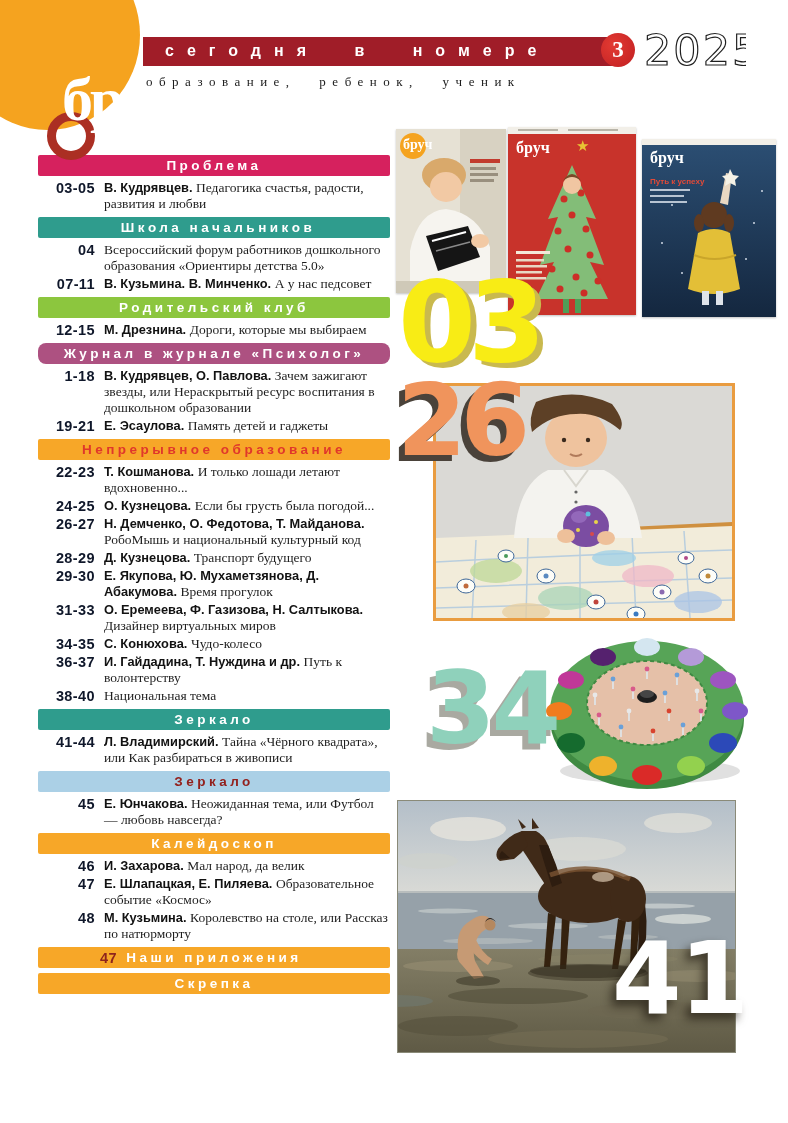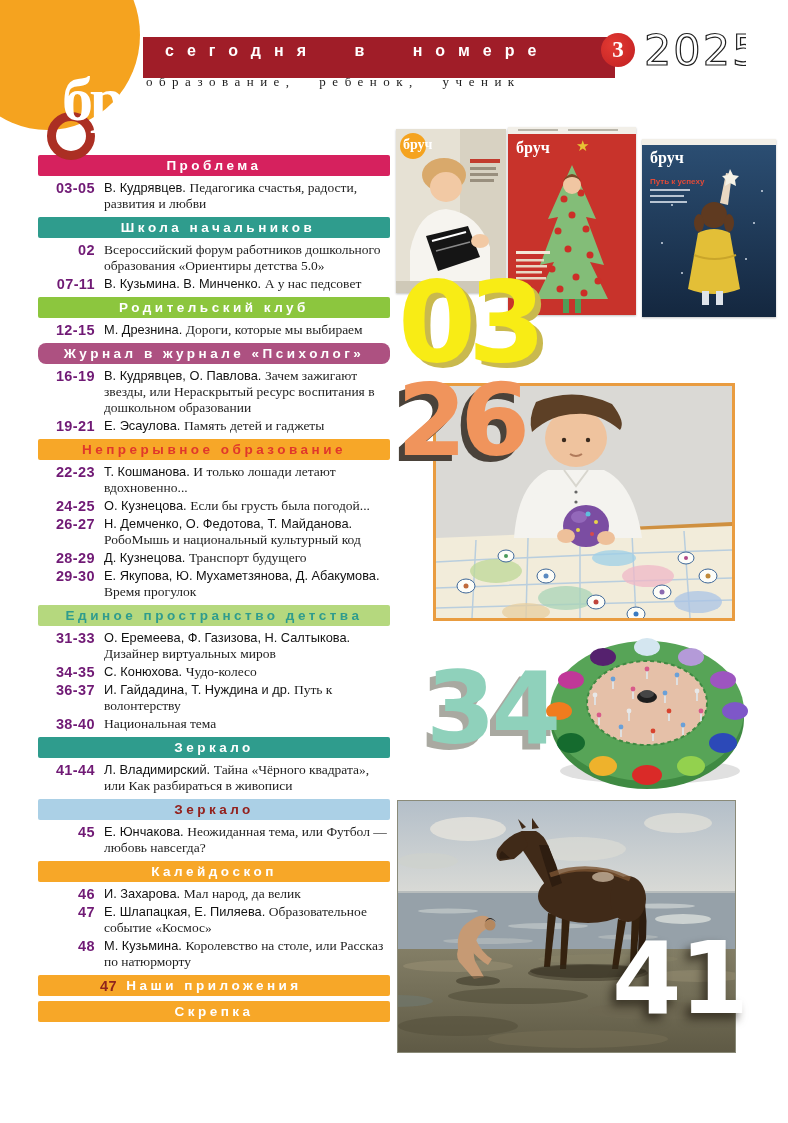--- a/index.html
+++ b/index.html
@@ -7,40 +7,40 @@
         font-family:"Liberation Sans",sans-serif;}
 
   
   .logo-blob{position:absolute;left:-45px;top:-60px;width:185px;height:190px;
              background:#f5a31f;border-radius:50%;z-index:2;}
   .logo-ring{position:absolute;left:47px;top:112px;width:30px;height:30px;
              border:9px solid #ab2f23;border-radius:50%;z-index:3;}
   .logo-text{position:absolute;left:62px;top:68px;z-index:4;color:#fff;
              font-family:"Liberation Serif",serif;font-weight:bold;font-size:62px;
              letter-spacing:-3px;line-height:1;}
-  .banner{position:absolute;left:143px;top:37px;width:472px;height:41px;background:#a01d28;
+  .banner{position:absolute;left:143px;top:37px;width:472px;height:29px;background:#a01d28;
           color:#fff;font-weight:bold;font-size:16px;letter-spacing:13px;word-spacing:18px;
           line-height:27px;padding-left:22px;box-sizing:border-box;z-index:1;}
   .issue-circle{position:absolute;left:601px;top:33px;width:34px;height:34px;border-radius:50%;
           background:radial-gradient(circle at 35% 35%,#e23a32,#c11f22);color:#fff;text-align:center;
           line-height:34px;font-size:23px;font-weight:bold;font-family:"Liberation Serif",serif;z-index:2;}
   .year{position:absolute;left:642px;top:27px;z-index:1;}
   .subtitle{position:absolute;left:146px;top:74px;white-space:nowrap;color:#1b1b1b;
           font-family:"Liberation Serif",serif;font-size:13px;letter-spacing:6.5px;word-spacing:14px;}
 
   
   .toc{position:absolute;left:38px;top:150px;width:352px;z-index:2;}
   .sec{position:relative;height:21px;line-height:22px;text-align:center;font-weight:bold;
        font-size:13.5px;letter-spacing:3.5px;border-radius:2px;margin:5px 0 4px;}
   .sec-badge{position:absolute;left:62px;top:0;color:#8f241d;letter-spacing:.5px;font-size:14.5px;}
   .entry{display:flex;gap:9px;margin:1px 0 2px;}
-  .pages{flex:0 0 57px;text-align:right;color:#701a75;font-weight:bold;font-size:14.5px;
+  .pages{flex:0 0 57px;text-align:right;color:#0f172a;font-weight:bold;font-size:14.5px;
          line-height:16px;letter-spacing:.4px;}
   .etext{flex:1;font-family:"Liberation Serif",serif;font-size:13.5px;line-height:16px;color:#1e1e1e;}
-  .authors{font-family:"Liberation Sans",sans-serif;font-weight:normal;font-size:12.8px;color:#121212;}
+  .authors{font-family:"Liberation Sans",sans-serif;font-weight:bold;font-size:12.8px;color:#121212;}
 
   
   .covers{position:absolute;left:396px;top:127px;display:flex;align-items:flex-start;z-index:1;}
   .cover{position:relative;overflow:hidden;box-shadow:0 1px 2px rgba(0,0,0,.25);}
   .cover svg{display:block;}
   .c1{width:110px;height:164px;margin-top:2px;}
   .c2{width:128px;height:188px;margin-left:2px;}
   .c3{width:134px;height:178px;margin-left:6px;margin-top:12px;}
   .logo-dot{position:absolute;left:4px;top:4px;width:26px;height:26px;background:#f5a31f;border-radius:50%;}
   .cover-logo{position:absolute;font-family:"Liberation Serif",serif;font-weight:bold;color:#fff;line-height:1;}
@@ -79,35 +79,35 @@
   </header>
 
   <main class="toc">
       <div class="sec" style="background: rgb(214, 33, 94); color: rgb(255, 255, 255);"><span>Проблема</span></div>
       <div class="entry">
         <span class="pages">03-05</span>
         <span class="etext"><b class="authors">В. Кудрявцев. </b>Педагогика счастья, радости, развития и любви</span>
       </div>
       <div class="sec" style="background: rgb(47, 156, 141); color: rgb(255, 255, 255); padding-left: 8px;"><span>Школа начальников</span></div>
       <div class="entry">
-        <span class="pages">02</span>
+        <span class="pages">04</span>
         <span class="etext">Всероссийский форум работников дошкольного образования «Ориентиры детства 5.0»</span>
       </div>
       <div class="entry">
         <span class="pages">07-11</span>
         <span class="etext"><b class="authors">В. Кузьмина. В. Минченко. </b>А у нас педсовет</span>
       </div>
       <div class="sec" style="background: rgb(140, 198, 62); color: rgb(255, 255, 255);"><span>Родительский клуб</span></div>
       <div class="entry">
         <span class="pages">12-15</span>
         <span class="etext"><b class="authors">М. Дрезнина. </b>Дороги, которые мы выбираем</span>
       </div>
       <div class="sec" style="background: rgb(173, 81, 129); color: rgb(255, 255, 255); border-radius: 8px;"><span>Журнал в журнале «Психолог»</span></div>
       <div class="entry">
-        <span class="pages">16-19</span>
+        <span class="pages">1-18</span>
         <span class="etext"><b class="authors">В. Кудрявцев, О. Павлова. </b>Зачем зажигают звезды, или Нераскрытый ресурс воспитания в дошкольном образовании</span>
       </div>
       <div class="entry">
         <span class="pages">19-21</span>
         <span class="etext"><b class="authors">Е. Эсаулова. </b>Память детей и гаджеты</span>
       </div>
       <div class="sec" style="background: rgb(247, 167, 40); color: rgb(224, 55, 43);"><span>Непрерывное образование</span></div>
       <div class="entry">
         <span class="pages">22-23</span>
         <span class="etext"><b class="authors">Т. Кошманова. </b>И только лошади летают вдохновенно...</span>
@@ -121,21 +121,20 @@
         <span class="etext"><b class="authors">Н. Демченко, О. Федотова, Т. Майданова. </b>РобоМышь и национальный культурный код</span>
       </div>
       <div class="entry">
         <span class="pages">28-29</span>
         <span class="etext"><b class="authors">Д. Кузнецова. </b>Транспорт будущего</span>
       </div>
       <div class="entry">
         <span class="pages">29-30</span>
         <span class="etext"><b class="authors">Е. Якупова, Ю. Мухаметзянова, Д. Абакумова. </b>Время прогулок</span>
       </div>
-      <div class="sec" style="background: rgb(181, 216, 126); color: rgb(47, 156, 141);"><span>Единое пространство детства</span></div>
       <div class="entry">
         <span class="pages">31-33</span>
         <span class="etext"><b class="authors">О. Еремеева, Ф. Газизова, Н. Салтыкова. </b>Дизайнер виртуальных миров</span>
       </div>
       <div class="entry">
         <span class="pages">34-35</span>
         <span class="etext"><b class="authors">С. Конюхова. </b>Чудо-колесо</span>
       </div>
       <div class="entry">
         <span class="pages">36-37</span>

